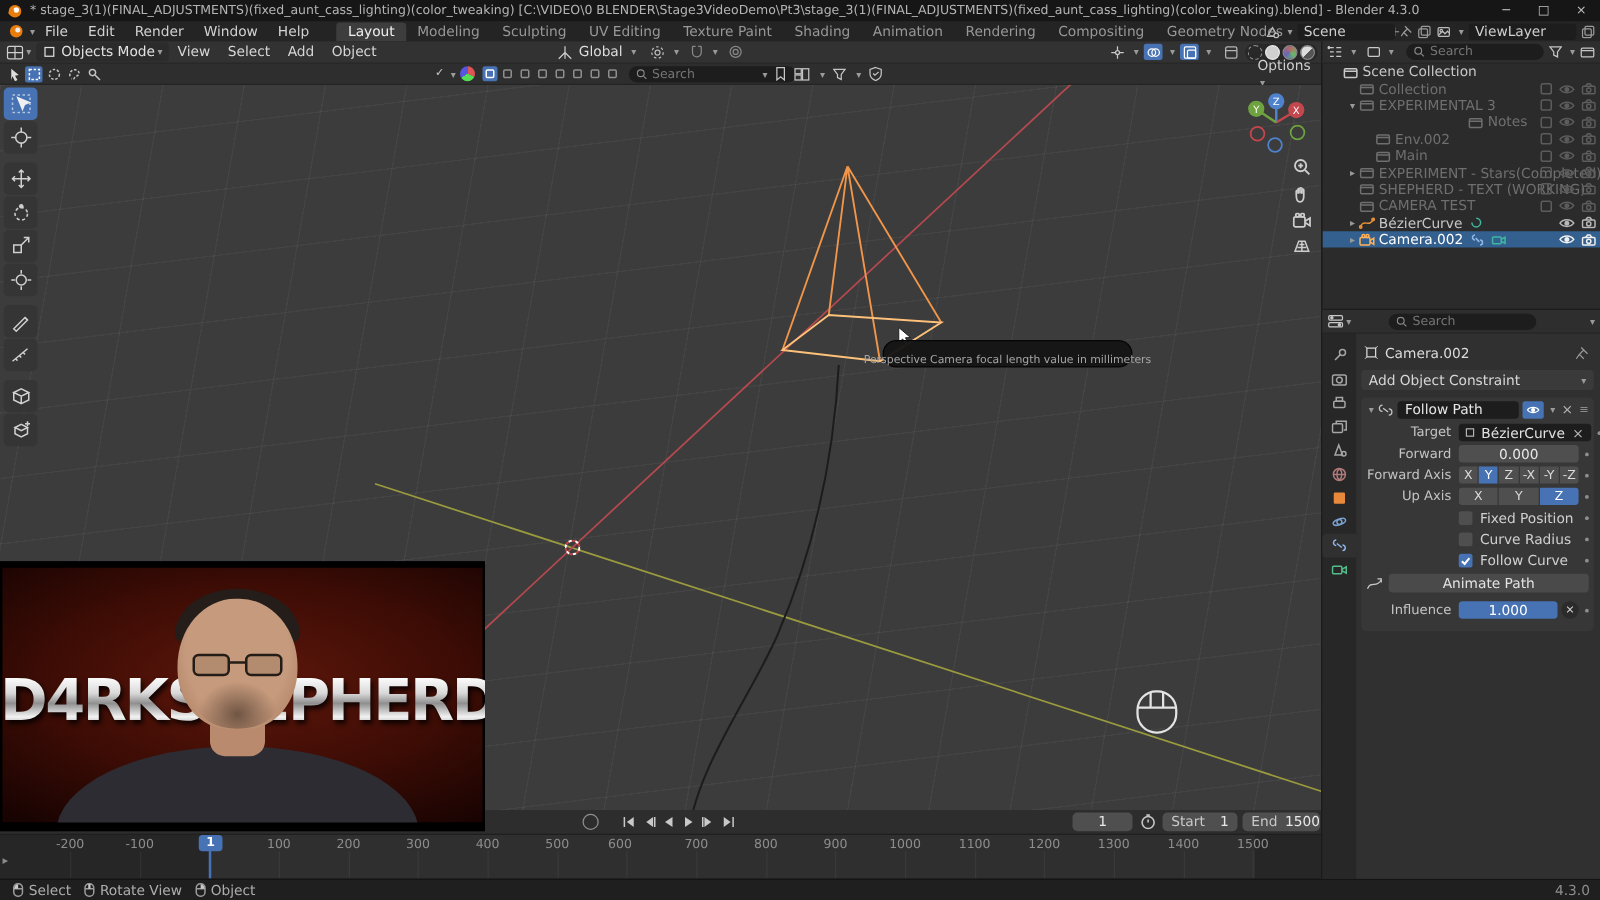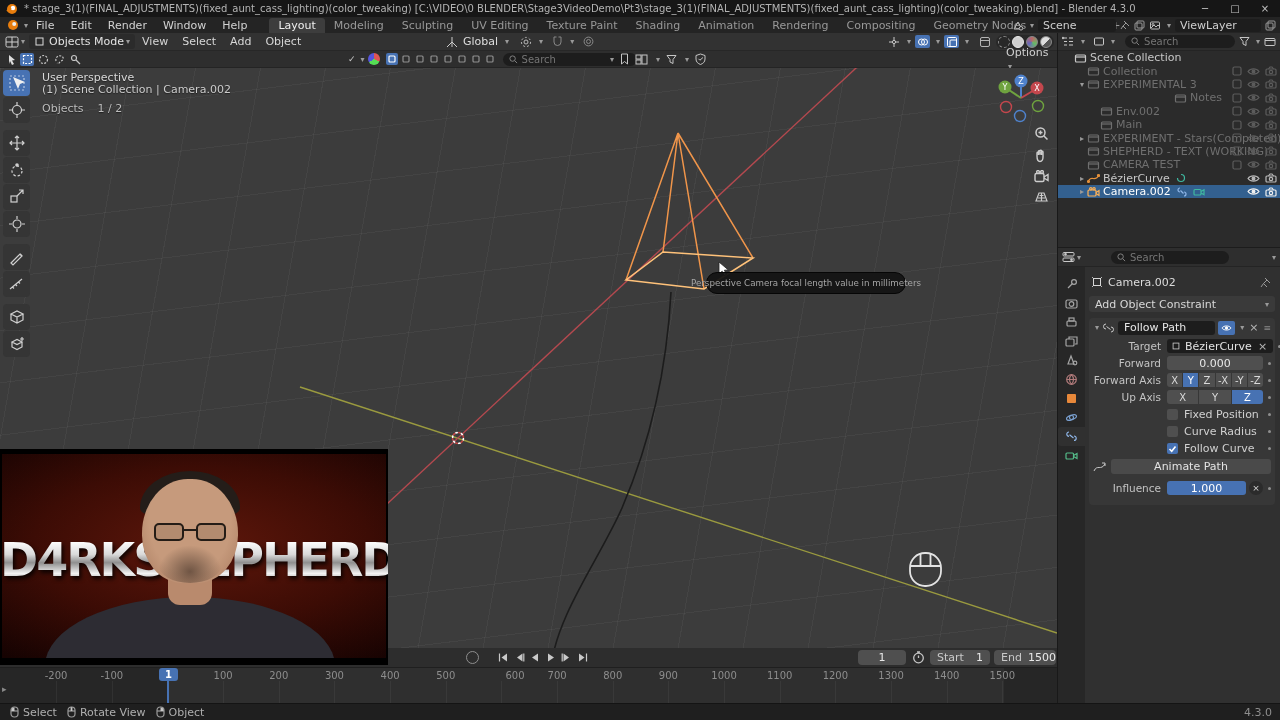--- a/index.html
+++ b/index.html
@@ -54,21 +54,21 @@
     repeating-linear-gradient(100deg, rgba(255,255,255,.045) 0 1px, transparent 1px 64px),
     repeating-linear-gradient(173deg, rgba(255,255,255,.04) 0 1px, transparent 1px 52px),
     #3c3c3c;overflow:hidden}
   #vp-overlay-text{left:42px;top:4px;line-height:12px;color:#d9d9d9;text-shadow:0 1px 1px rgba(0,0,0,.5)}
   #vp-overlay-text .l2{color:#cccccc}
   #vp-overlay-text .l3{margin-top:7px;color:#bdbdbd}
   #vp-toolbar{left:3px;top:2px;width:28px;display:flex;flex-direction:column}
   #vp-toolbar .tb{width:27px;height:26px;border-radius:4px;background:#353535;margin-bottom:1px;display:flex;align-items:center;justify-content:center}
   #vp-toolbar .tb.active{background:#4772b3}
   #vp-toolbar .gap{height:6px}
-  #tooltip{left:706px;top:204px;width:198px;height:20px;background:rgba(20,20,20,.95);border:1px solid #060606;border-radius:11px;color:#a6a6a6;font-size:8.7px;display:flex;align-items:center;justify-content:center;white-space:nowrap}
+  #tooltip{left:706px;top:204px;width:198px;height:20px;background:rgba(20,20,20,.95);border:1px solid #060606;border-radius:11px;color:#a6a6a6;font-size:8.7px;display:flex;align-items:flex-end;justify-content:center;white-space:nowrap}
   #nav-icons{left:1034px;top:58px;display:flex;flex-direction:column;gap:7px;align-items:center}
 
   
   #webcam{left:0;top:449px;width:388px;height:216px;z-index:50;background:#000;overflow:hidden}
   #cam-bg{position:absolute;left:2px;top:5px;right:2px;bottom:7px;background:
      radial-gradient(ellipse 75% 65% at 52% 42%, #64190c 0%, #48110701 0%),
      radial-gradient(ellipse 80% 70% at 52% 45%, #5e170b 0%, #3c0c05 55%, #160302 100%)}
   #cam-logo{position:absolute;left:0;right:0;top:84px;text-align:center;font-size:46px;font-weight:bold;letter-spacing:-2px;
      background:linear-gradient(180deg,#ffffff 15%,#d9d9d9 40%,#8f8f8f 55%,#f2f2f2 75%,#6b6b6b 100%);
      -webkit-background-clip:text;background-clip:text;color:transparent;
@@ -472,25 +472,20 @@
     <g stroke="#e3e3e3" stroke-width="1.8">
       <rect x="910" y="485" width="31" height="33" rx="15"></rect>
       <path d="M910 498 h31 M920.5 485.5 v12.5 M930.5 485.5 v12.5"></path>
     </g>
 
     <g transform="translate(719,194)">
       <polygon points="0,0 0,12 3.2,9.2 5.2,13.6 7.4,12.5 5.4,8.2 9.4,8" fill="#fff" stroke="#222" stroke-width="0.8"></polygon>
     </g>
   </svg>
 
-  <div class="abs" id="vp-overlay-text">
-    <div>User Perspective</div>
-    <div class="l2">(1) Scene Collection | Camera.002</div>
-    <div class="l3"><span>Objects</span>&nbsp;&nbsp;&nbsp;&nbsp;<span>1 / 2</span></div>
-  </div>
 
   <div class="abs" id="vp-toolbar">
       <div class="tb active">
         <svg width="18" height="18" viewBox="0 0 18 18" fill="none" stroke="#fff" stroke-width="1.2">
           <path d="M5 3 l5 12 2-5 5-2 z" fill="#f0f0f0" stroke="none"></path>
           <rect x="2" y="2" width="14" height="14" stroke-dasharray="2 2" opacity=".6"></rect>
         </svg>
       </div>
       <div class="tb">
         <svg width="18" height="18" viewBox="0 0 18 18" fill="none" stroke="#d0d0d0" stroke-width="1.2">
@@ -648,21 +643,21 @@
       <span class="tick-label" style="left: 223.103px;">100</span>
       <span class="tick-line" style="left: 223.103px;"></span>
       <span class="tick-label" style="left: 278.763px;">200</span>
       <span class="tick-line" style="left: 278.763px;"></span>
       <span class="tick-label" style="left: 334.423px;">300</span>
       <span class="tick-line" style="left: 334.423px;"></span>
       <span class="tick-label" style="left: 390.083px;">400</span>
       <span class="tick-line" style="left: 390.083px;"></span>
       <span class="tick-label" style="left: 445.743px;">500</span>
       <span class="tick-line" style="left: 445.743px;"></span>
-      <span class="tick-label" style="left: 515px;">600</span>
+      <span class="tick-label" style="left: 496px;">600</span>
       <span class="tick-line" style="left: 501.403px;"></span>
       <span class="tick-label" style="left: 557.063px;">700</span>
       <span class="tick-line" style="left: 557.063px;"></span>
       <span class="tick-label" style="left: 612.723px;">800</span>
       <span class="tick-line" style="left: 612.723px;"></span>
       <span class="tick-label" style="left: 668.383px;">900</span>
       <span class="tick-line" style="left: 668.383px;"></span>
       <span class="tick-label" style="left: 724.043px;">1000</span>
       <span class="tick-line" style="left: 724.043px;"></span>
       <span class="tick-label" style="left: 779.703px;">1100</span>

